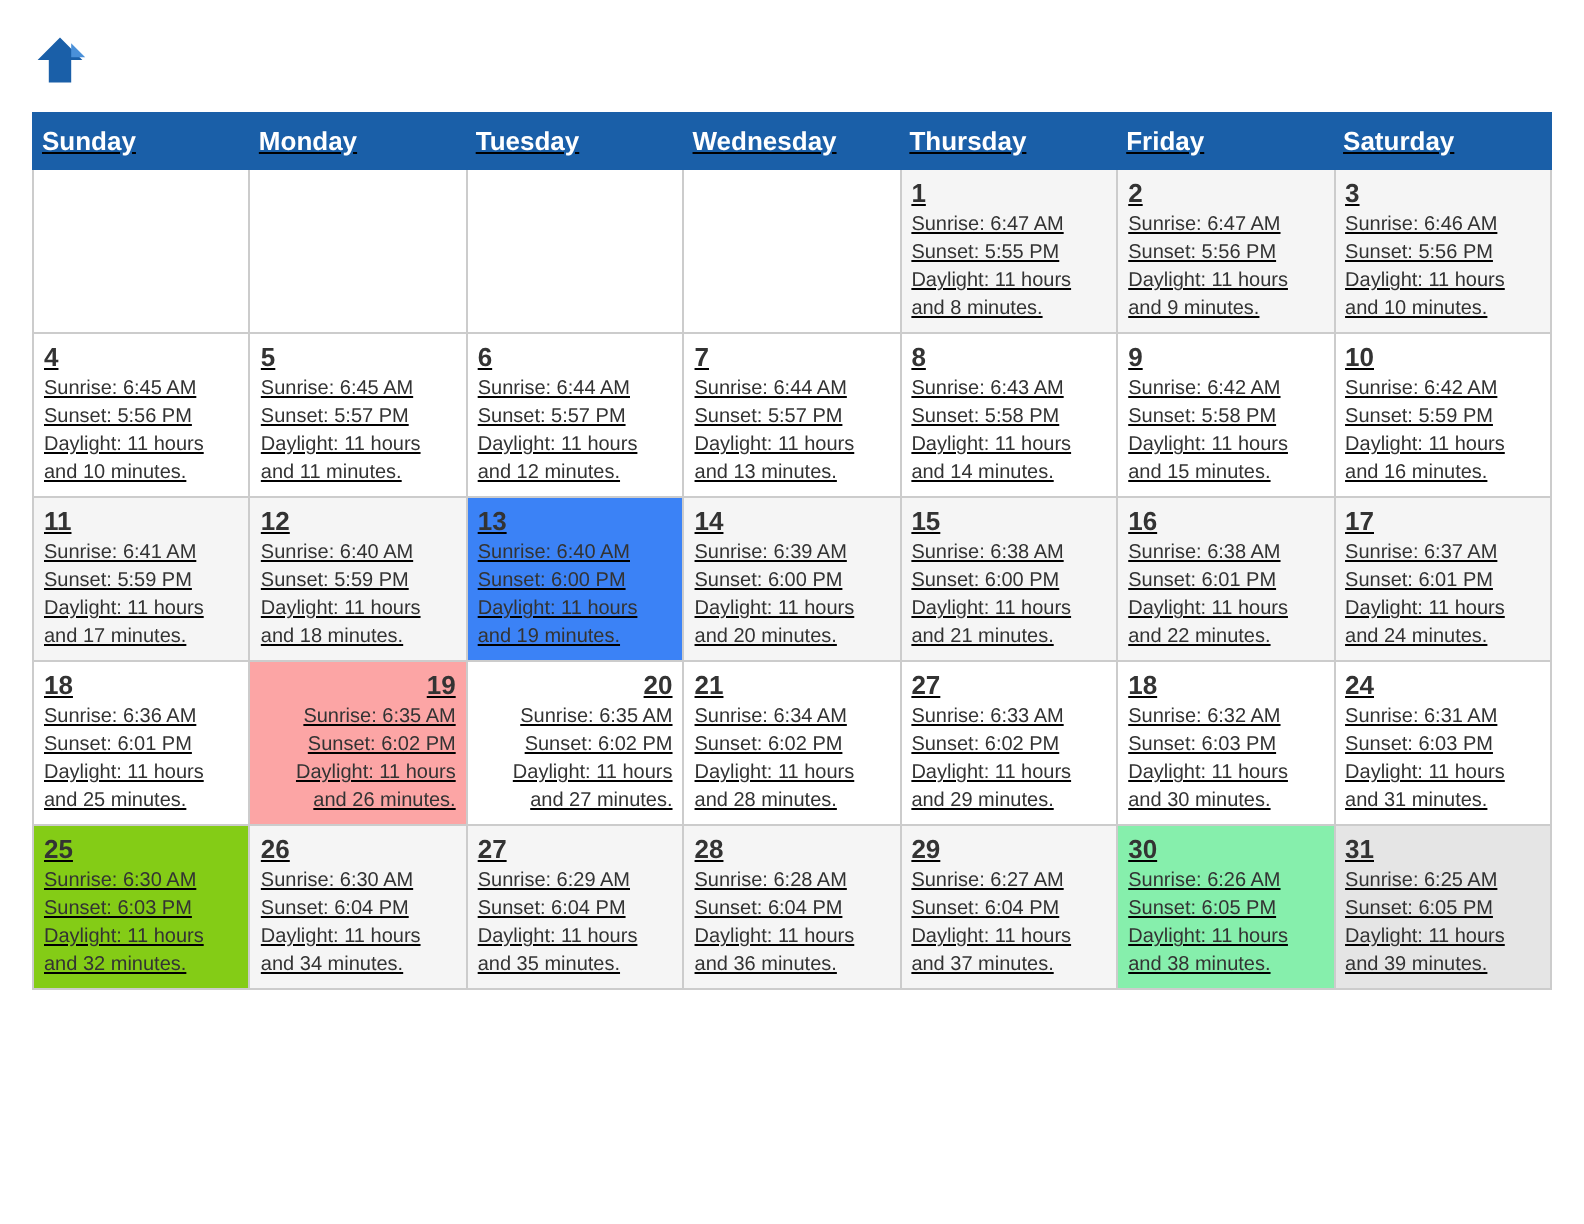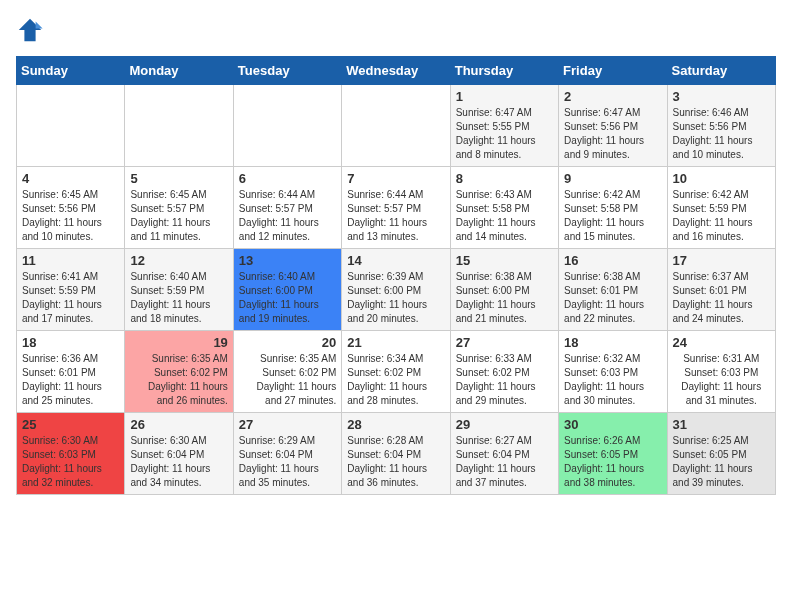--- a/index.html
+++ b/index.html
@@ -50,20 +50,21 @@
       line-height: 1.1;
     }
     .location {
       font-size: 15px;
       color: #555;
     }
     .calendar {
       width: 100%;
       border-collapse: collapse;
       border: 1px solid #ccc;
+      text-decoration: underline;
     }
     .calendar th {
       background: #1a5fa8;
       color: #fff;
       font-size: 13px;
       font-weight: bold;
       padding: 6px 4px;
       text-align: left;
       border: 1px solid #1a5fa8;
     }
@@ -299,28 +300,28 @@
         </td>
         <td style="background: rgb(255, 255, 255);">
           <span class="day-num">18</span>
           <div class="day-info" style="white-space: pre-line;">Sunrise: 6:32 AM
 Sunset: 6:03 PM
 Daylight: 11 hours
 and 30 minutes.</div>
         </td>
         <td style="background: rgb(255, 255, 255);">
           <span class="day-num">24</span>
-          <div class="day-info" style="white-space: pre-line; text-align: center;">Sunrise: 6:31 AM
+          <div class="day-info" style="white-space: pre-line;">Sunrise: 6:31 AM
 Sunset: 6:03 PM
 Daylight: 11 hours
 and 31 minutes.</div>
         </td>
       </tr>
       <tr>
-        <td style="background: #ef4444;">
+        <td style="background: #84cc16;">
           <span class="day-num">25</span>
           <div class="day-info" style="white-space: pre-line;">Sunrise: 6:30 AM
 Sunset: 6:03 PM
 Daylight: 11 hours
 and 32 minutes.</div>
         </td>
         <td style="background: rgb(245, 245, 245);">
           <span class="day-num">26</span>
           <div class="day-info" style="white-space: pre-line;">Sunrise: 6:30 AM
 Sunset: 6:04 PM

